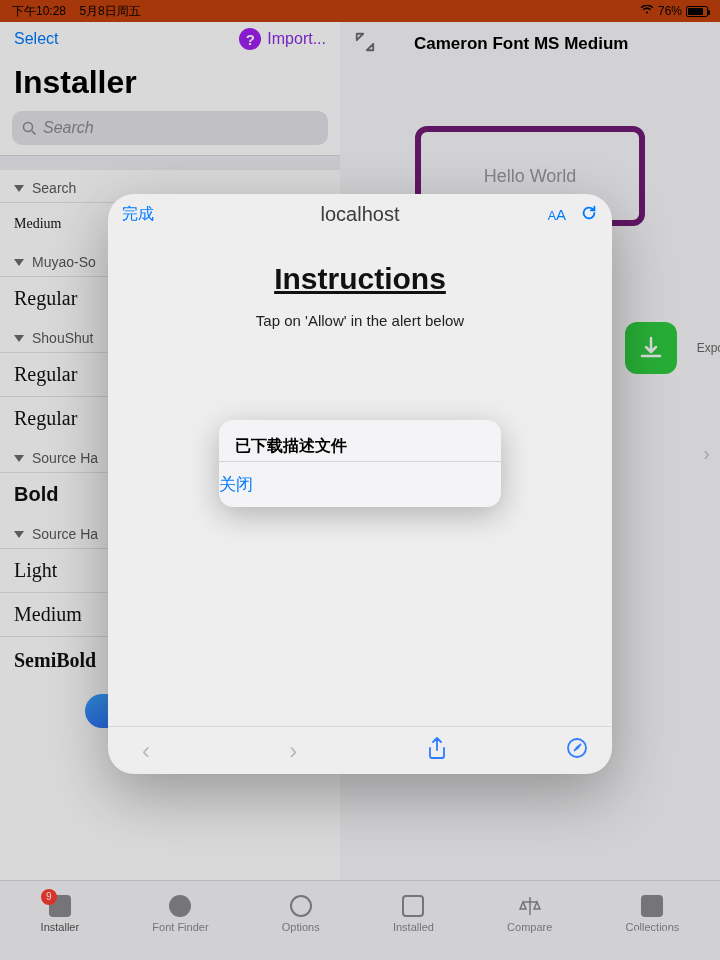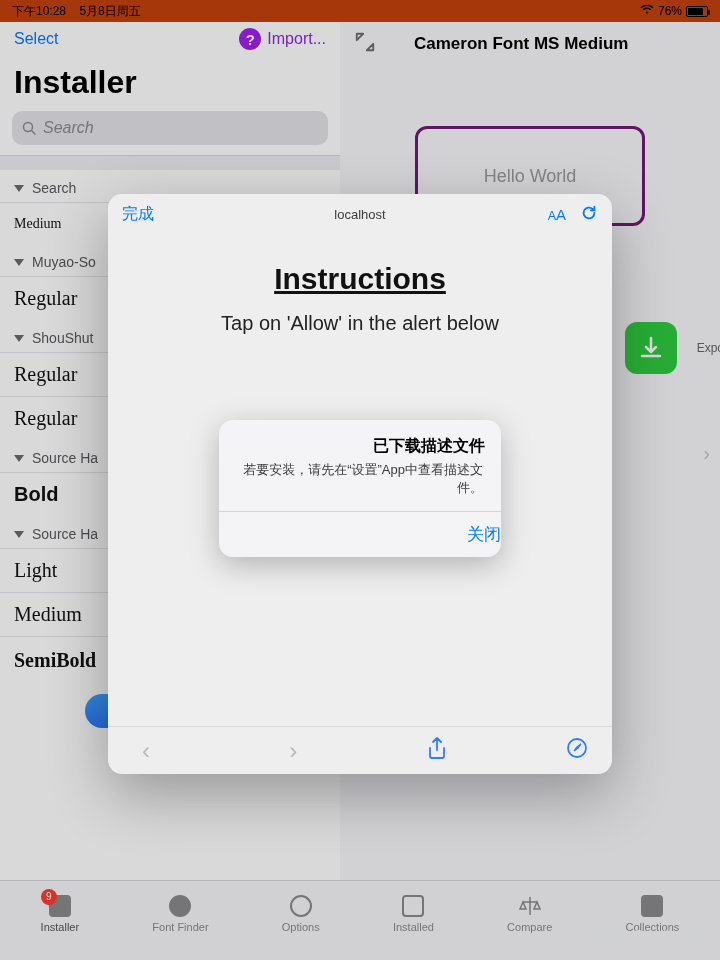--- a/index.html
+++ b/index.html
@@ -39,50 +39,50 @@
   .fonthdr { display:flex; align-items:center; gap:8px; padding:10px 14px 6px; font-size:14px; color:#5a5a5e;}
   .tri { width:0; height:0; border-left:5px solid transparent; border-right:5px solid transparent; border-top:7px solid #6b6b6f; transform: none; }
   .stylerow { display:flex; justify-content:space-between; align-items:center; padding:10px 14px; font-size:20px; color:#111; border-top:1px solid #e6e6ea;}
   .installbtn { background:#2e7cff; color:#fff; font-size:13px; font-weight:700; border-radius:16px; padding:6px 16px; letter-spacing:0.5px;}
   .pillghost { margin: 10px auto 0; width:170px; height:34px; border-radius:18px; background:linear-gradient(#3aa0ff,#2e7cff); }
 
   
   .rnav { height:44px; display:flex; align-items:center; padding:0 14px; gap:10px;}
   .expand { width:22px; height:22px; color:#6e6e73;}
   .rtitle { font-weight:600; font-size:17px; margin-left:28px; color:#000;}
-  .preview { margin:60px auto 0; width:230px; height:100px; border:3px solid #701a75; border-radius:12px; display:flex; align-items:center; justify-content:center; color:#9a9a9e; font-family: cursive; font-size:18px;}
+  .preview { margin:60px auto 0; width:230px; height:100px; border:6px solid #701a75; border-radius:12px; display:flex; align-items:center; justify-content:center; color:#9a9a9e; font-family: cursive; font-size:18px;}
   .actions { position:absolute; right:-8px; top:300px; display:flex; gap:14px; }
   .acticon { display:flex; flex-direction:row; align-items:center; gap:20px; font-size:12px; color:#666;}
   .sqicon { width:52px; height:52px; border-radius:12px; display:flex; align-items:center; justify-content:center;}
   .sqicon.mail { background:#1e88e5; color:#fff; }
   .sqicon.export { background:#2ecc40; color:#fff;}
   .optrow { position:absolute; right:10px; top:420px; color:#c4c4c8; font-size:20px;}
 
   
   .tabbar { position:absolute; left:0; right:0; bottom:0; height:80px; background:#f6f6f8; border-top:1px solid #d8d8dc; display:flex; justify-content:space-around; align-items:center; padding:6px 4px 20px;}
   .tab { display:flex; flex-direction:column; align-items:center; gap:4px; font-size:11px; color:#8a8a8e;}
   .tab.active { color:#555; }
   .tabicon { width:22px; height:22px; background:#8a8a8e; border-radius:4px; position:relative;}
   .tabicon.round { border-radius:50%; }
   .badge { position:absolute; top:-6px; left:-8px; background:#ff3b30; color:#fff; font-size:10px; min-width:16px; height:16px; border-radius:8px; display:flex; align-items:center; justify-content:center; padding:0 3px;}
 
   
   .dim { position:absolute; inset:0; background:rgba(0,0,0,0.15);}
-  .sheet { position:absolute; left:108px; top:194px; width:504px; height:580px; background:#eeeeef; border-radius:14px; box-shadow:0 20px 60px rgba(0,0,0,0.3); display:flex; flex-direction:column; overflow:hidden;}
+  .sheet { position:absolute; left:108px; top:194px; width:504px; height:580px; background:#eeeeef; border-radius:26px; box-shadow:0 20px 60px rgba(0,0,0,0.3); display:flex; flex-direction:column; overflow:hidden;}
   .sheettop { height:40px; display:flex; align-items:center; justify-content:space-between; padding:0 14px;}
   .done { color:#007aff; font-size:16px;}
-  .host { position:absolute; left:0; right:0; text-align:center; color:#3c3c3e; font-size:13px;}
+  .host { position:absolute; left:0; right:0; text-align:center; color:#3c3c3e; font-size:20px;}
   .aarefresh { display:flex; gap:14px; align-items:center; color:#007aff; font-size:15px; position:relative; z-index:2;}
   .refr { width:18px; height:18px; }
 
   .sheetbody { flex:1; padding: 10px 24px; text-align:center; color:#111;}
   .sheetbody h1 { font-size:30px; font-weight:700; margin:18px 0 16px;text-decoration:underline;}
-  .sheetbody p { font-size:20px; color:#222; }
-
-  .iosalert { position:absolute; left:50%; top:420px; transform:translateX(-50%); width:282px; background:#f4f4f6; border-radius:14px; box-shadow:0 8px 30px rgba(0,0,0,0.25); overflow:hidden; text-align:right;}
+  .sheetbody p { font-size:15px; color:#222; }
+
+  .iosalert { position:absolute; left:50%; top:420px; transform:translateX(-50%); width:282px; background:#f4f4f6; border-radius:14px; box-shadow:0 8px 30px rgba(0,0,0,0.25); overflow:hidden; text-align:left;}
   .iosalert .atitle { font-size:16px; font-weight:600; padding:16px 16px 4px;}
   .iosalert .amsg { font-size:13px; color:#3c3c3e; padding:0 18px 14px;}
   .iosalert .abtn { border-top:1px solid #d4d4d8; color:#007aff; font-size:17px; padding:11px 0;}
 
   .sheetbottom { height:48px; display:flex; align-items:center; justify-content:space-between; padding:0 24px; border-top:1px solid #d8d8dc;}
   .navarrow { color:#b9b9bd; font-size:24px; padding:0 10px;}
   .sharec { color:#2e7cff; font-size:22px;}
   .compassc { color:#2e7cff; font-size:20px;}
 
   .watermark { position:absolute; right:14px; bottom:14px; color:#d0d2d6; font-size:14px; letter-spacing:1px;}
@@ -302,18 +302,17 @@
         <svg width="22" height="22" viewBox="0 0 22 22">
             <circle cx="11" cy="11" r="9" stroke="#2e7cff" stroke-width="1.8" fill="none"></circle>
             <path d="M15 7l-3 4-4 3 3-4 4-3z" stroke="#2e7cff" stroke-width="1.4" fill="none"></path>
           </svg>
       </span>
     </div>
   </div>
 
   <div class="iosalert">
     <div class="atitle">已下载描述文件</div>
-    <div class="amsg">若要安装，请先在“设置”App中查看描述文件。</div>
     <div class="abtn">关闭</div>
   </div>
 
   <div class="watermark">知乎 @一处相思</div>
 </div>
 
 </body></html>

